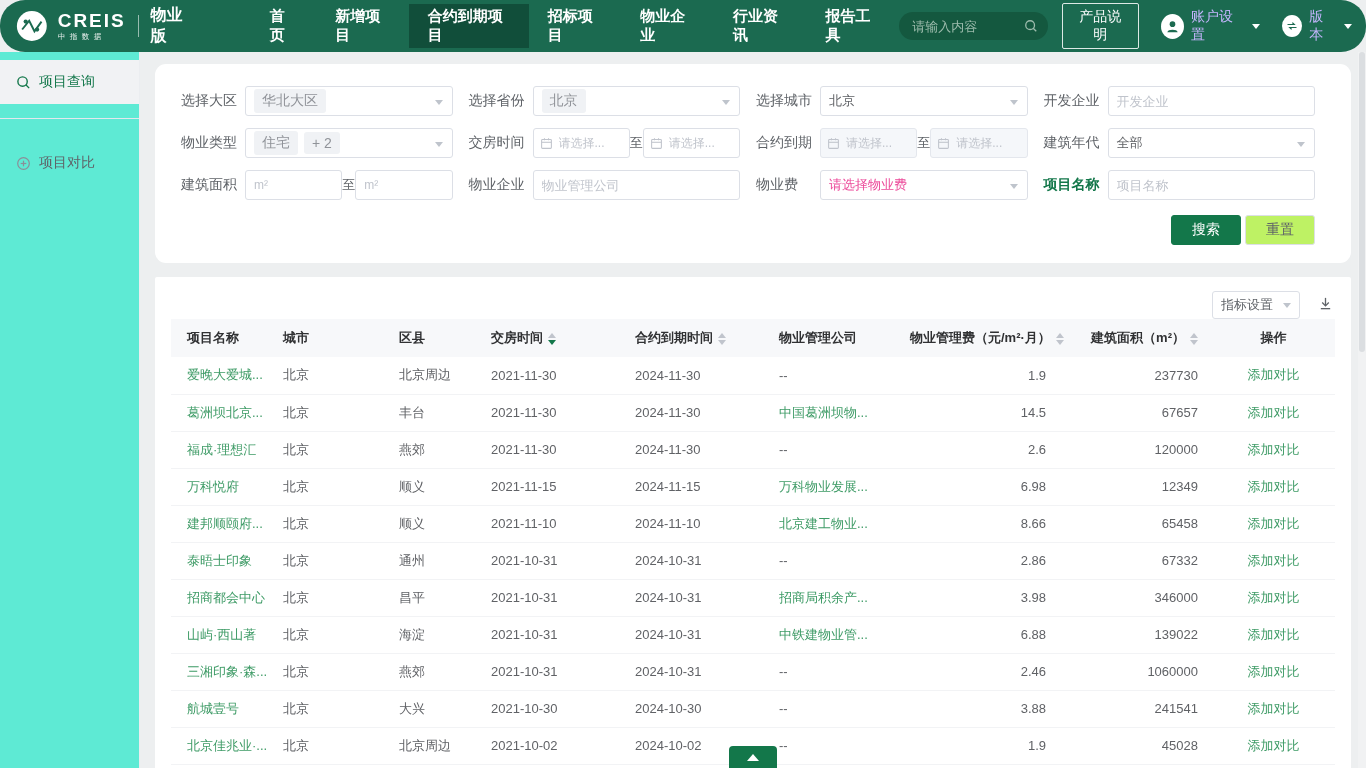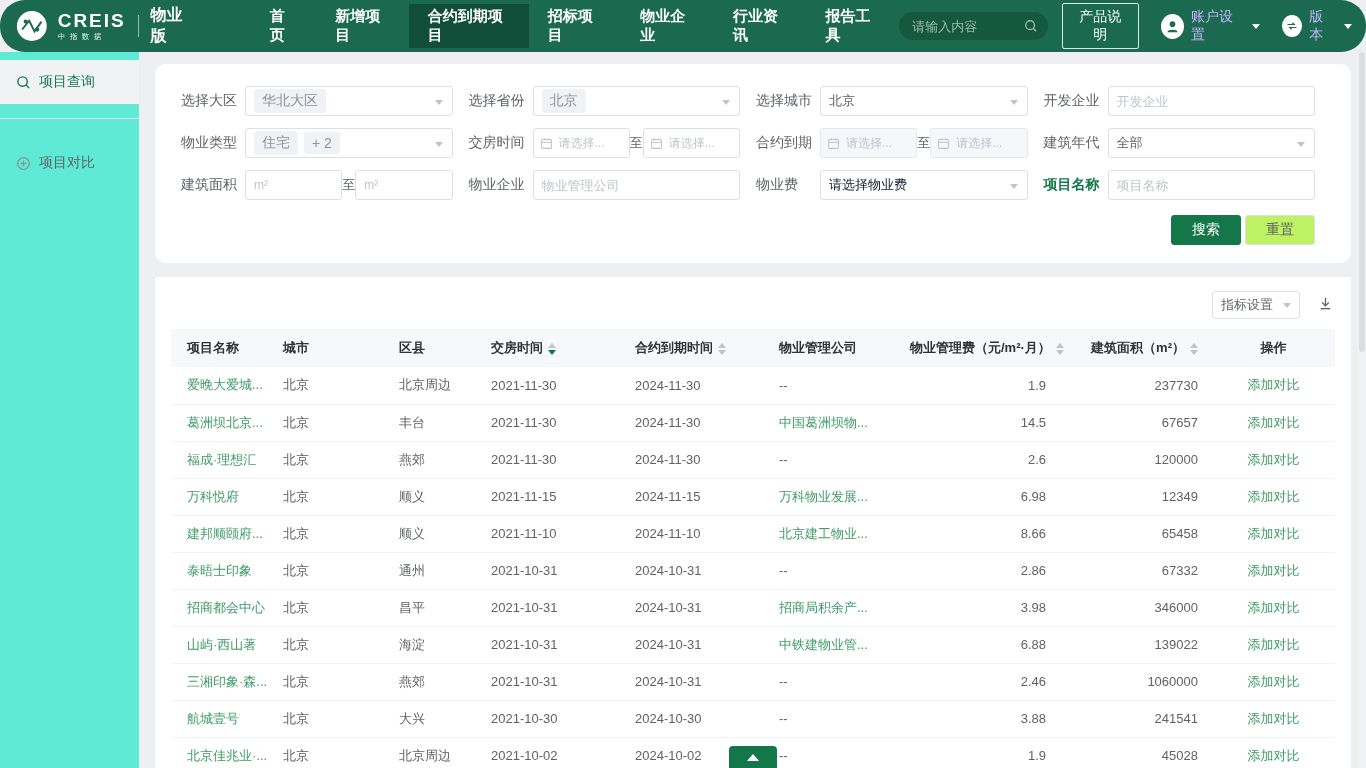--- a/index.html
+++ b/index.html
@@ -47,29 +47,29 @@
   .ctl input::placeholder { color:#C0C4CC; }
   .ctl.input-ctl { padding-right:8px; cursor:text; }
   .range { flex:1; display:flex; align-items:center; min-width:0; }
   .range .to { font-size:13px; color:#5F6368; flex-shrink:0; }
   .date-box { flex:1; height:30px; border:1px solid #DCDFE6; border-radius:3px; display:flex; align-items:center; gap:6px; padding:0 6px; min-width:0; cursor:pointer; }
   .date-box .ph { color:#C0C4CC; font-size:12px; white-space:nowrap; overflow:hidden; }
   .date-box.muted { background:#F5F7FA; border-color:#E4E7ED; }
   .num-box { flex:1; height:30px; border:1px solid #DCDFE6; border-radius:3px; display:flex; align-items:center; padding:0 8px; min-width:0; }
   .num-box input { border:none; outline:none; width:100%; font-size:12px; color:#ec4899; font-family:inherit; }
   .num-box input::placeholder { color:#C0C4CC; }
-  .placeholder-text { color:#0f172a; }
+  .placeholder-text { color:#ec4899; }
   .btn-row { display:flex; justify-content:flex-end; gap:4px; margin-top:15px; }
   .btn { height:30px; padding:0 20px; font-size:14px; border-radius:3px; cursor:pointer; font-family:inherit; }
   .btn-primary { background:#13774A; color:#fff; border:1px solid #13774A; }
   .btn-plain { background:#bef264; color:#5F6368; border:1px solid #DCDFE6; }
 
   
   .table-card { background:#fff; border-radius:2px; margin-top:14px; padding:14px 16px 0 16px; height:520px; }
-  .table-toolbar { display:flex; justify-content:flex-end; align-items:center; gap:16px; margin-bottom:10px; }
+  .table-toolbar { display:flex; justify-content:flex-end; align-items:center; gap:16px; margin-bottom:0; }
   .mini-select { width:88px; height:28px; border:1px solid #DCDFE6; border-radius:3px; display:flex; align-items:center; justify-content:space-between; padding:0 8px; font-size:13px; color:#5F6368; cursor:pointer; }
   .mini-select .sel-caret { width:0; height:0; border-left:4px solid transparent; border-right:4px solid transparent; border-top:5px solid #BFC4CC; }
   .dl-btn { background:none; border:none; cursor:pointer; padding:2px; }
   table { width:100%; border-collapse:collapse; font-size:13px; table-layout:fixed; }
   thead th { background:#F7F8FA; height:38px; font-weight:700; color:#303133; text-align:left; padding:0 8px; white-space:nowrap; }
   thead th:first-child { padding-left:16px; }
   tbody td { height:37px; border-bottom:1px solid #F2F3F5; padding:0 8px; color:#606266; white-space:nowrap; overflow:hidden; }
   tbody td:first-child { padding-left:16px; }
   .al-right { text-align:right; padding-right:14px !important; }
   .al-center { text-align:center; }

